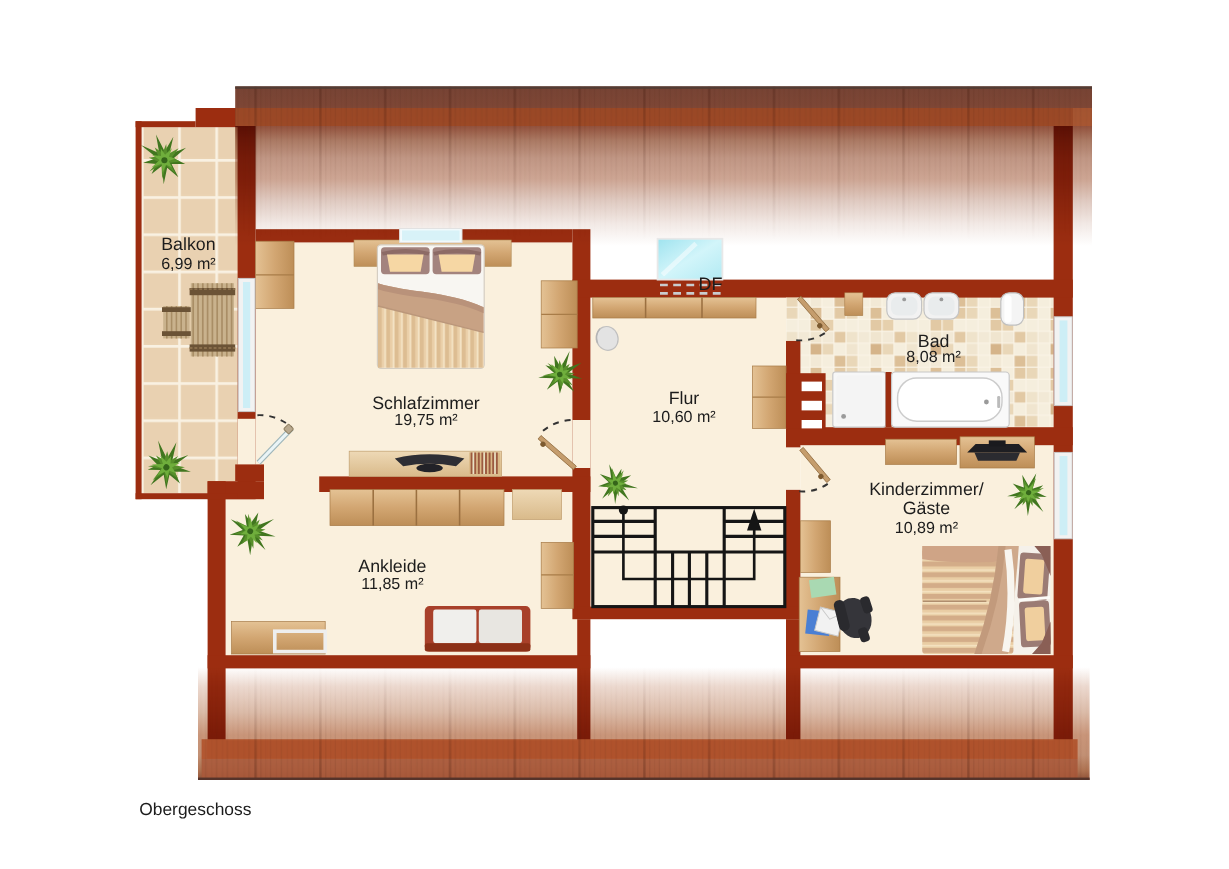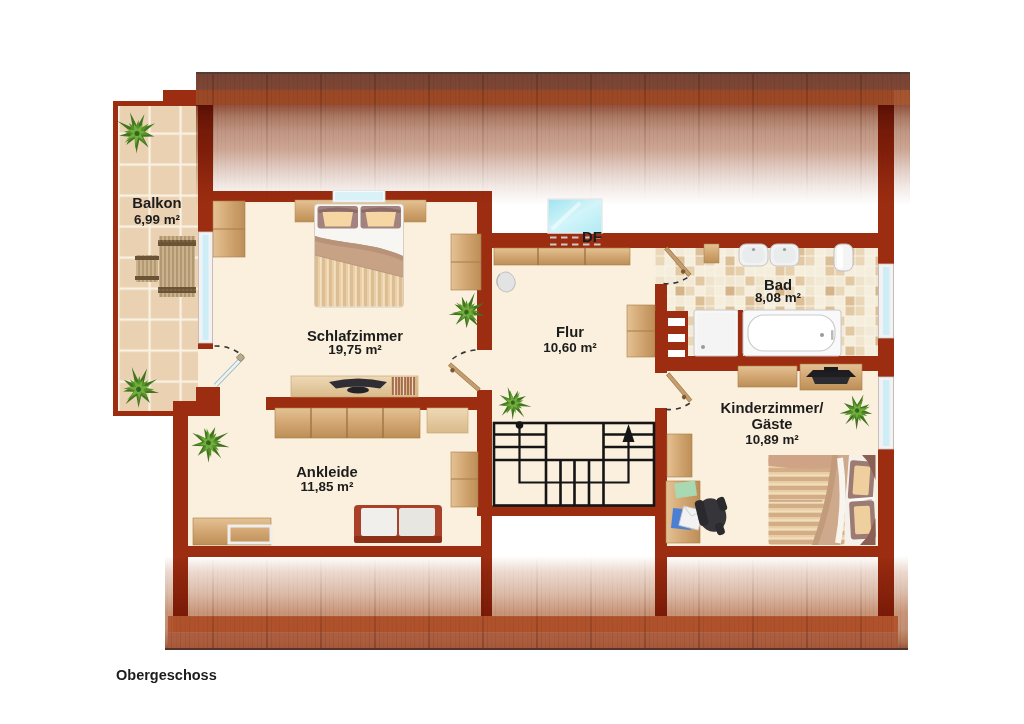--- a/index.html
+++ b/index.html
@@ -1,16 +1,16 @@
 <!DOCTYPE html>
 <html><head>
 <meta charset="utf-8">
 <style>
 html,body{margin:0;padding:0;background:#ffffff;}
-#plan{width:1024px;height:724px;position:relative;font-family:"Liberation Sans",sans-serif;font-weight:bold;}
+#plan{width:1024px;height:724px;position:relative;font-family:"Liberation Sans",sans-serif;}
 text{font-family:"Liberation Sans",sans-serif;fill:#1c1c1c;}
 </style>
 </head>
 <body>
 
 <div id="plan">
 <svg width="1024" height="724" viewBox="0 0 1024 724" xmlns="http://www.w3.org/2000/svg">
 <defs>
 <linearGradient id="gTop" x1="0" y1="72" x2="0" y2="205" gradientUnits="userSpaceOnUse">
 <stop offset="0" stop-color="#764334"></stop>

